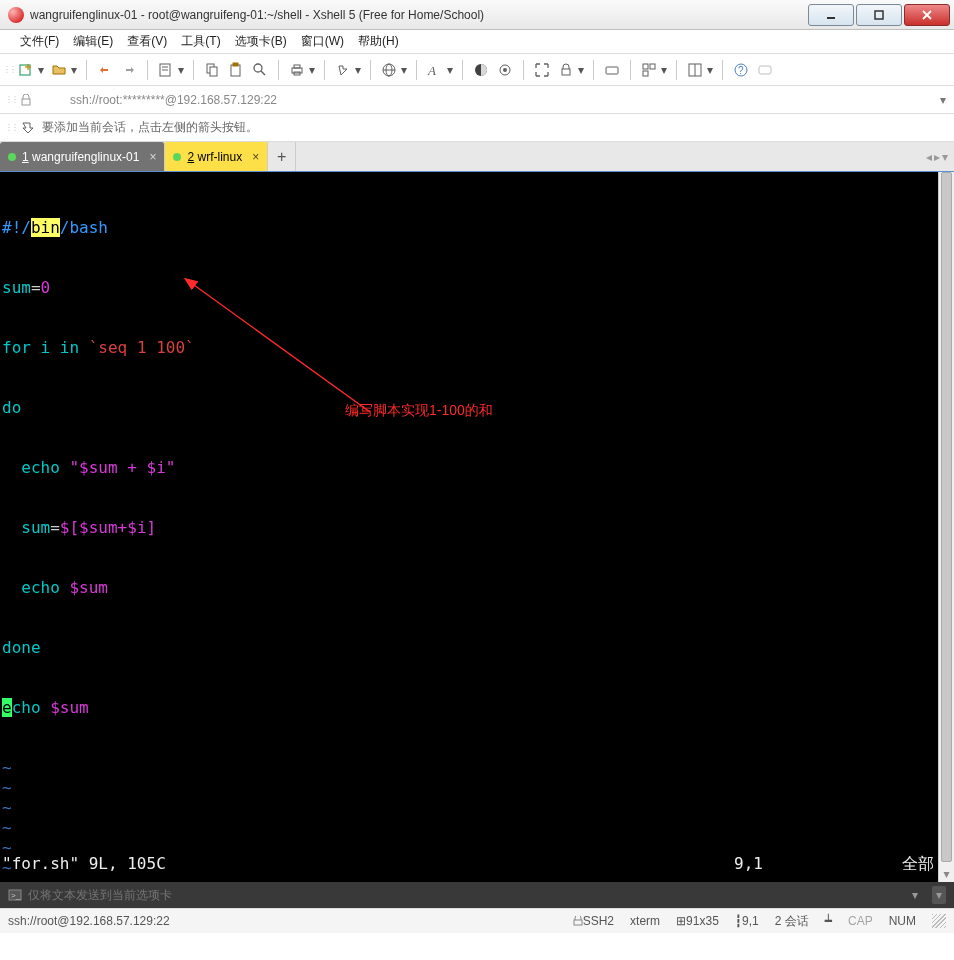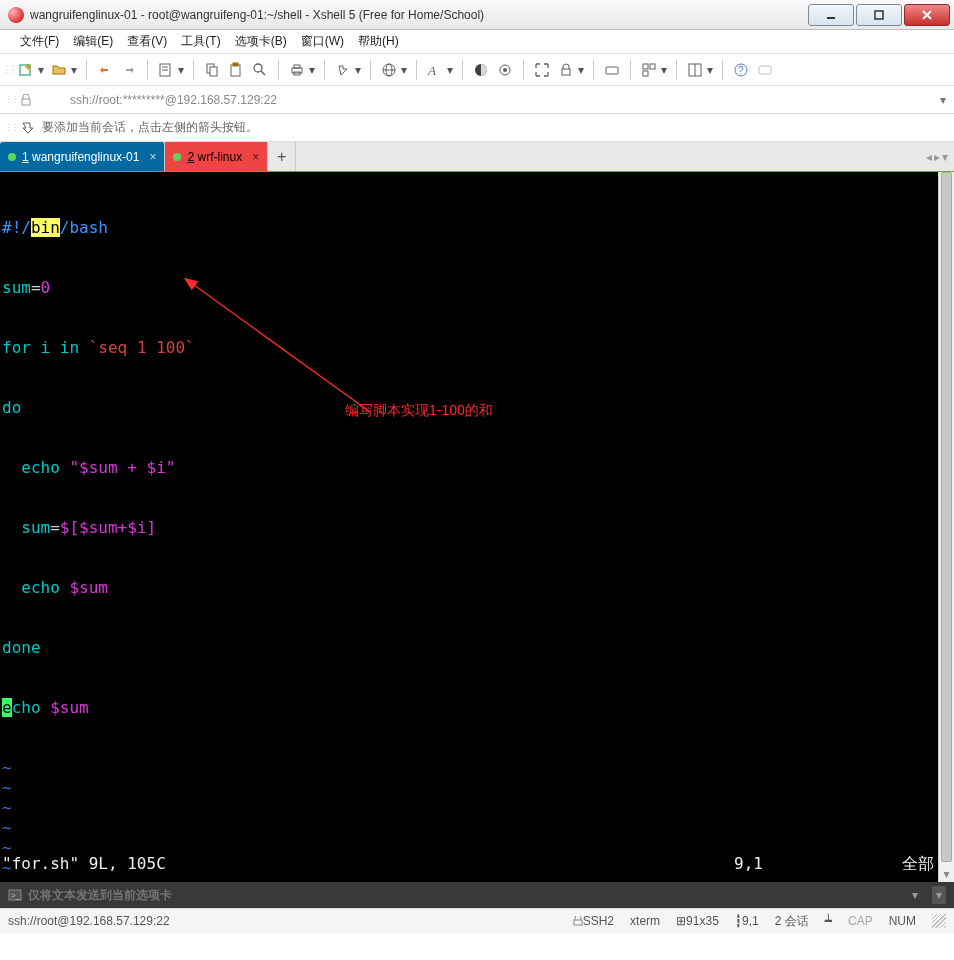--- a/index.html
+++ b/index.html
@@ -23,22 +23,22 @@
   .tb-sep { width: 1px; height: 20px; background: #ccc; margin: 0 4px; }
   .drag-grip { width: 6px; height: 20px; display: inline-flex; align-items: center; justify-content: center; color:#bbb; font-size:8px; letter-spacing:-2px; }
   
   .addrbar { height: 28px; border-bottom: 1px solid #ddd; display: flex; align-items: center; padding: 0 8px; color: #777; gap: 6px; }
   .addr-input { flex: 1; border: none; background: transparent; color:#888; font-family: Liberation Sans, sans-serif; font-size: 12px; margin-left: 32px; }
   .addr-dd { display:flex; align-items:center; cursor:pointer; }
   
   .tipbar { height: 28px; border-bottom: 1px solid #ddd; display: flex; align-items: center; padding: 0 8px; color: #666; gap: 6px; }
   
   .tabs { height: 30px; background: #e8e8e8; border-bottom: 1px solid #5a8fcf; display: flex; align-items: stretch; position: relative; }
-  .tab { display: flex; align-items: center; padding: 0 8px; border-right: 1px solid #ccc; gap: 6px; background:#ef4444; cursor:pointer; position: relative; }
-  .tab.active { background: #0369a1; color: #fff; border-top-left-radius: 3px; border-top-right-radius: 3px; }
+  .tab { display: flex; align-items: center; padding: 0 8px; border-right: 1px solid #ccc; gap: 6px; background:#fde047; cursor:pointer; position: relative; }
+  .tab.active { background: #737373; color: #fff; border-top-left-radius: 3px; border-top-right-radius: 3px; }
   .tab .dot { width:8px; height:8px; border-radius:50%; }
   .tab.active .dot { background:#5bd75b; }
   .tab:not(.active) .dot { background:#5bd75b; }
   .tab .close-x { margin-left: 4px; opacity: 0.7; cursor:pointer; }
   .tab-add { width: 28px; display:flex; align-items:center; justify-content:center; font-size:16px; color:#555; cursor:pointer; border-right:1px solid #ccc; }
   .tabs-right { margin-left:auto; display:flex; align-items:center; padding-right:6px; color:#999; gap:2px; }
   .tab-underline { text-decoration: underline; }
   
   .terminal-wrap { position: relative; }
   .terminal { background: #000; color: #ccc; font-family: Consolas, monospace; font-size: 16px; line-height: 20px; padding: 6px 0 6px 2px; height: 710px; position: relative; white-space: pre; overflow:hidden; }
@@ -51,21 +51,21 @@
   .c-green-cursor { background: #33ff66; color:#000; }
   .tilde { color: #4070c0; }
   .annotation { color: #ff2a2a; font-family: "Microsoft YaHei", sans-serif; font-size: 14px; position: absolute; }
   .arrow { position:absolute; }
   .status-line { display: flex; font-family: Consolas, monospace; font-size: 16px; color: #eee; }
   .scrollbar { position:absolute; right:0; top:0; width:16px; bottom:0; background:#f0f0f0; border-left:1px solid #ccc; }
   .scrollbar .thumb { position:absolute; left:2px; right:2px; top:0; height:690px; background:#c8c8c8; border:1px solid #aaa; border-radius:2px; }
   .scrollbar .down { position:absolute; bottom:0; left:0; right:0; height:16px; display:flex; align-items:center; justify-content:center; color:#888; }
   
   .compose { height: 26px; background:#393939; display:flex; align-items:center; padding:0 8px; color:#999; gap:6px; }
-  .compose-input { flex:1; border:none; background:transparent; color:#999; font-size:12px;font-weight:bold; }
+  .compose-input { flex:1; border:none; background:transparent; color:#999; font-size:12px; }
   .compose .dd { cursor:pointer; }
   
   .statusbar { height: 22px; background:#f5f5f5; border-top:1px solid #ddd; display:flex; align-items:center; padding:12px 8px; color:#555; font-size:12px; gap:16px; }
   .statusbar .left { flex:1; }
   .statusbar .seg { display:flex; align-items:center; gap:0; }
   .resize-grip { width:14px; height:14px; background:repeating-linear-gradient(135deg,#bbb 0 1px,transparent 1px 3px); }
   svg { display:block; }
 </style>
 </head>
 <body>

